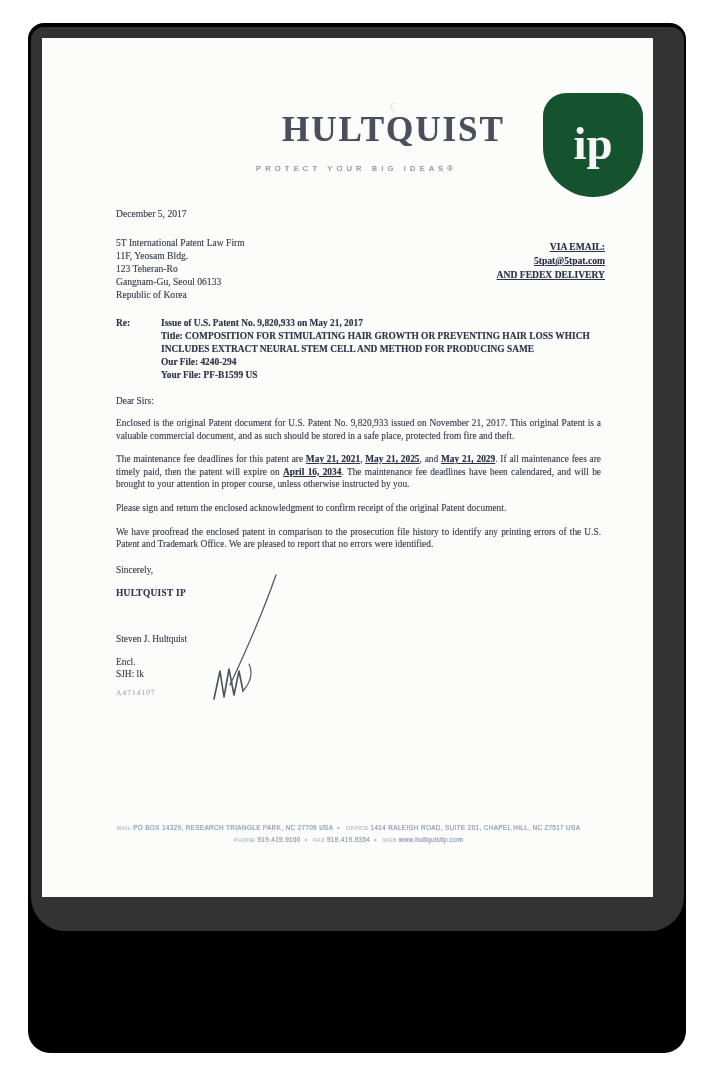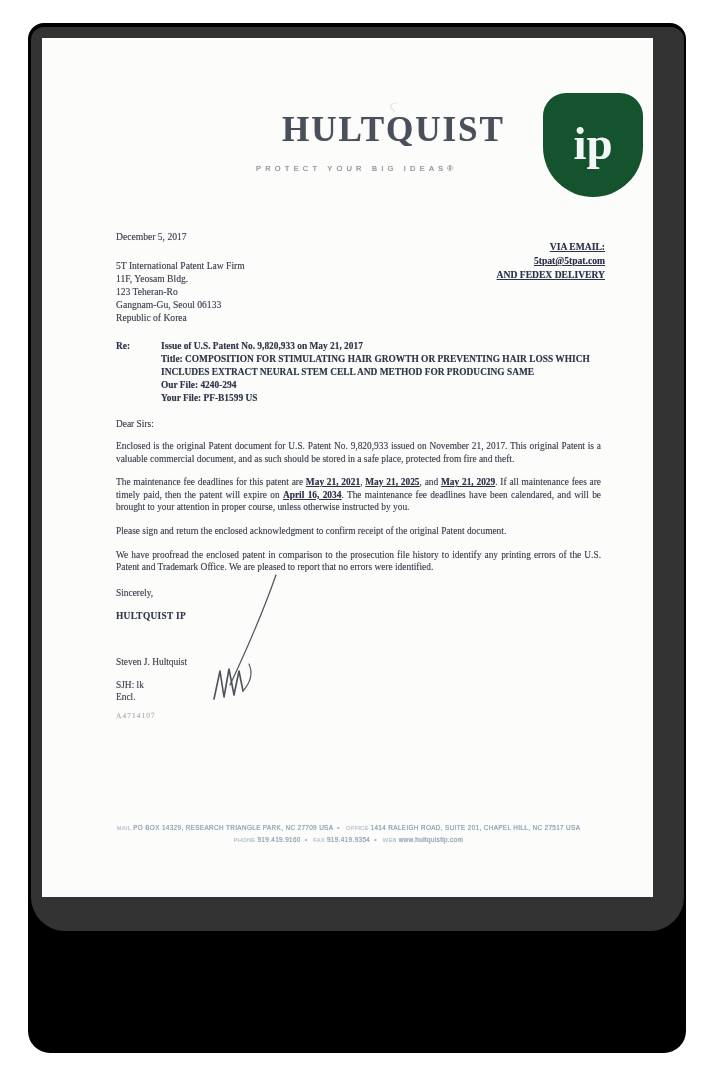--- a/index.html
+++ b/index.html
@@ -13,21 +13,21 @@
   }
   .frame{
     position:absolute;left:31px;top:27px;width:653px;height:904px;
     background:#333333;border-radius:13px 13px 34px 34px;
   }
   .paper{
     position:absolute;left:42px;top:38px;width:611px;height:859px;
     background:#fcfcfb;color:#3f4450;
   }
   .paper *{text-shadow:0 0 0.7px rgba(70,75,95,0.5);}
-  .content{padding:12px 52px 0 74px;position:relative;margin-top:11px;}
+  .content{padding:0 52px 0 74px;position:relative;}
 
   
   .logo-row{position:absolute;left:0;top:0;width:611px;height:160px;}
   .logo-text{
     position:absolute;left:240px;top:72px;font-weight:bold;font-size:35px;
     letter-spacing:2px;color:#4a505b;
   }
   .logo-tagline{
     position:absolute;left:214px;top:126px;font-family:"Liberation Sans",sans-serif;
     font-size:7.5px;letter-spacing:4.2px;color:#8e939b;
@@ -131,22 +131,22 @@
       <p><span>The maintenance fee deadlines for this patent are </span><span class="date-u">May 21, 2021</span><span>, </span><span class="date-u">May 21, 2025</span><span>, and </span><span class="date-u">May 21, 2029</span><span>. If all maintenance fees are timely paid, then the patent will expire on </span><span class="date-u">April 16, 2034</span><span>.  The maintenance fee deadlines have been calendared, and will be brought to your attention in proper course, unless otherwise instructed by you.</span></p>
       <p>Please sign and return the enclosed acknowledgment to confirm receipt of the original Patent document.</p>
       <p>We have proofread the enclosed patent in comparison to the prosecution file history to identify any printing errors of the U.S. Patent and Trademark Office. We are pleased to report that no errors were identified.</p>
     </div>
 
     <div class="closing">
       <div class="sincerely">Sincerely,</div>
       <div class="firm">HULTQUIST IP</div>
       <div class="signer">Steven J. Hultquist</div>
       <div class="initials">
+        <div>Encl.</div>
         <div>SJH: lk</div>
-        <div>Encl.</div>
       </div>
       <span class="ref">A4714107</span>
     </div>
   </div>
 
   <svg class="signature" viewBox="0 0 95 130" fill="none" xmlns="http://www.w3.org/2000/svg">
     <path d="M84 2 C72 36 54 78 38 112" stroke="#555a63" stroke-width="1.3" stroke-linecap="round"></path>
     <path d="M22 126 L28 98 L32 124 L37 96 L42 122 L47 98 L51 118" stroke="#4c515b" stroke-width="1.6" stroke-linejoin="round" stroke-linecap="round"></path>
     <path d="M51 118 C58 110 61 100 57 91" stroke="#555a63" stroke-width="1.2" stroke-linecap="round"></path>
   </svg>

